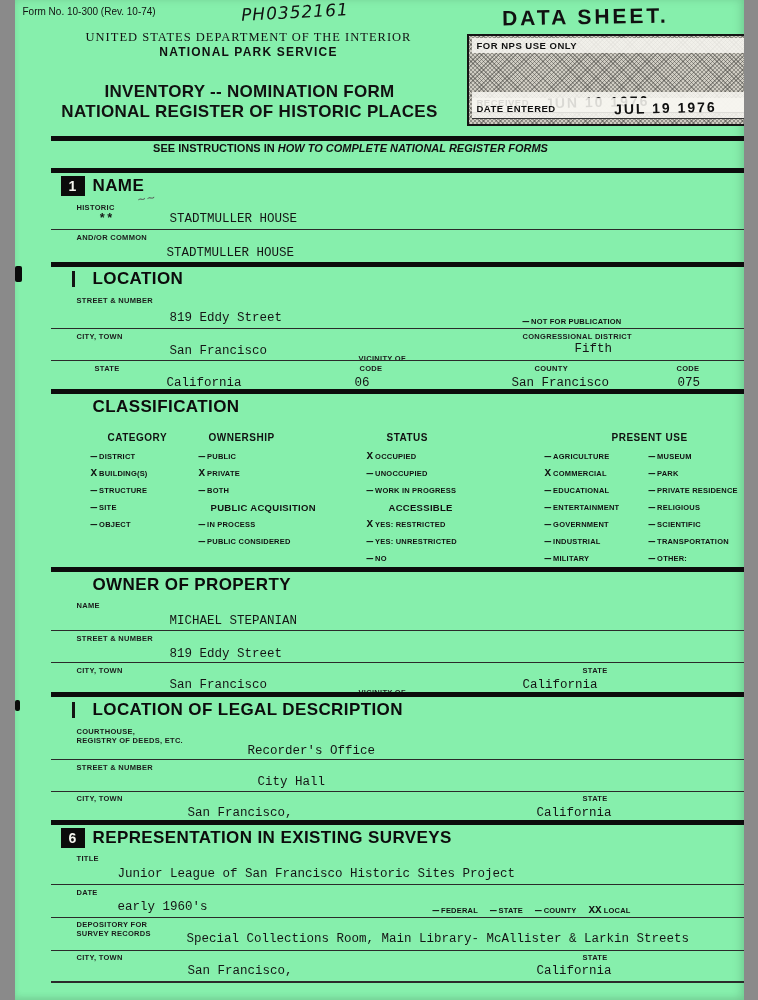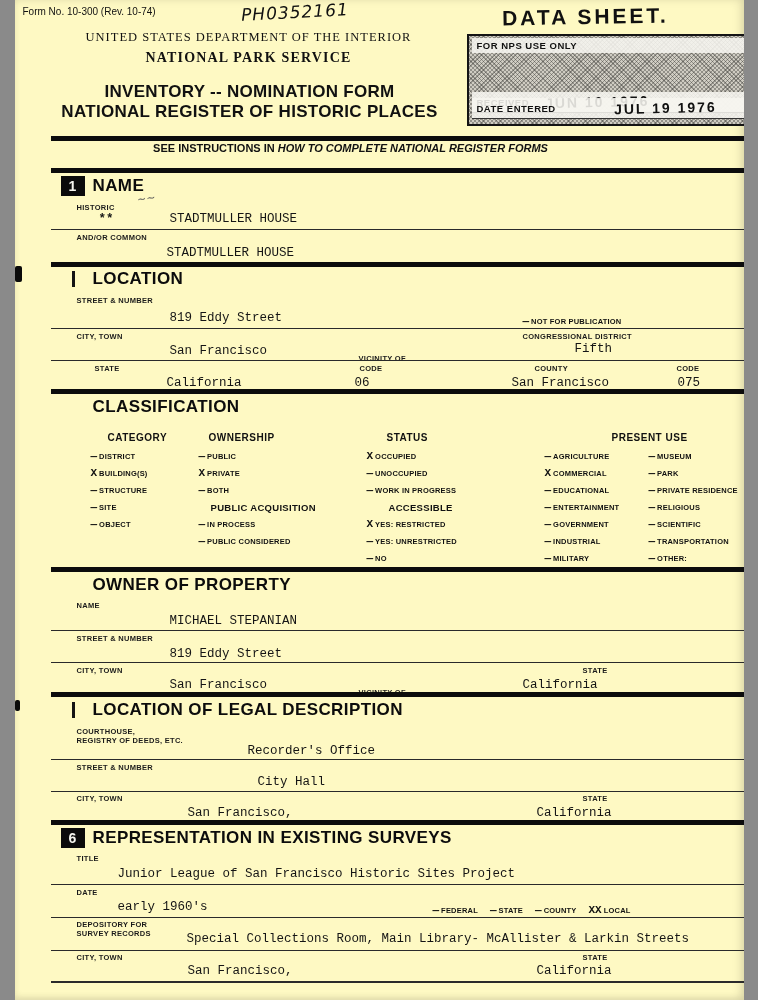--- a/index.html
+++ b/index.html
@@ -1,19 +1,19 @@
 <!DOCTYPE html>
 <html><head>
 <meta charset="utf-8">
 <style>
   * { margin:0; padding:0; box-sizing:border-box; }
   html,body { background:#8a8a8a; }
   #page {
     position:relative; width:729px; height:1000px; margin:0 auto;
-    background:#fef9c3; color:#111; overflow:hidden;
+    background:#86efac; color:#111; overflow:hidden;
     font-family:"Liberation Sans", sans-serif;
     box-shadow: inset -4px 0 8px rgba(0,0,0,.10), inset 0 -3px 6px rgba(0,0,0,.07);
   }
   .abs { position:absolute; }
   .lbl { font-size:7.5px; font-weight:bold; letter-spacing:.3px; color:#1a1a1a; white-space:nowrap; }
   .val { font-family:"Liberation Mono","DejaVu Sans Mono",monospace; font-size:12.5px; color:#151515; white-space:nowrap; }
   .bar { position:absolute; left:36px; width:709px; height:5px; background:#0c0c0c; }
   .hairline { position:absolute; left:36px; width:709px; height:1px; background:#2a2a2a; }
   .sec-title { font-size:17px; font-weight:bold; letter-spacing:.4px; color:#0c0c0c; white-space:nowrap; }
   .numbox { position:absolute; width:24px; height:20px; background:#0b0b0b; color:#f5f5ef; font-weight:bold; font-size:14px; text-align:center; line-height:20px; }
@@ -44,21 +44,21 @@
 <body>
 
 <div id="page">
 
   <div class="abs" style="left:8px; top:6px; font-size:10px;">Form No. 10-300 (Rev. 10-74)</div>
   <div class="abs handw" style="left:226px; top:2px; font-size:17px; letter-spacing:1px; transform:rotate(-3deg); font-weight:500;">PH0352161</div>
   <div class="abs" style="left:487px; top:5px; font-size:21px; font-weight:bold; letter-spacing:3px; transform:rotate(-1deg);">DATA SHEET.</div>
 
   <div class="abs center" style="left:24px; top:30px; width:420px;">
     <div style="font-family:'Liberation Serif',serif; font-size:12.5px; letter-spacing:1px;">UNITED STATES DEPARTMENT OF THE INTERIOR</div>
-    <div style="font-size:14px; font-weight:bold; letter-spacing:1.2px; margin-top:5px;font-family:Liberation Serif, serif;">NATIONAL PARK SERVICE</div>
+    <div style="font-size:12px; font-weight:bold; letter-spacing:1.2px; ">NATIONAL PARK SERVICE</div>
   </div>
 
   <div id="nps-box">
     <div class="nps-row" style="top:2px;">
       <span class="nps-lbl">FOR NPS USE ONLY</span>
     </div>
     <div class="nps-row" style="top:24px; border-bottom:1px solid #333;margin-top:32px;">
       <span class="nps-lbl">RECEIVED</span>
       <span class="nps-date">JUN 10 1976</span>
     </div>

